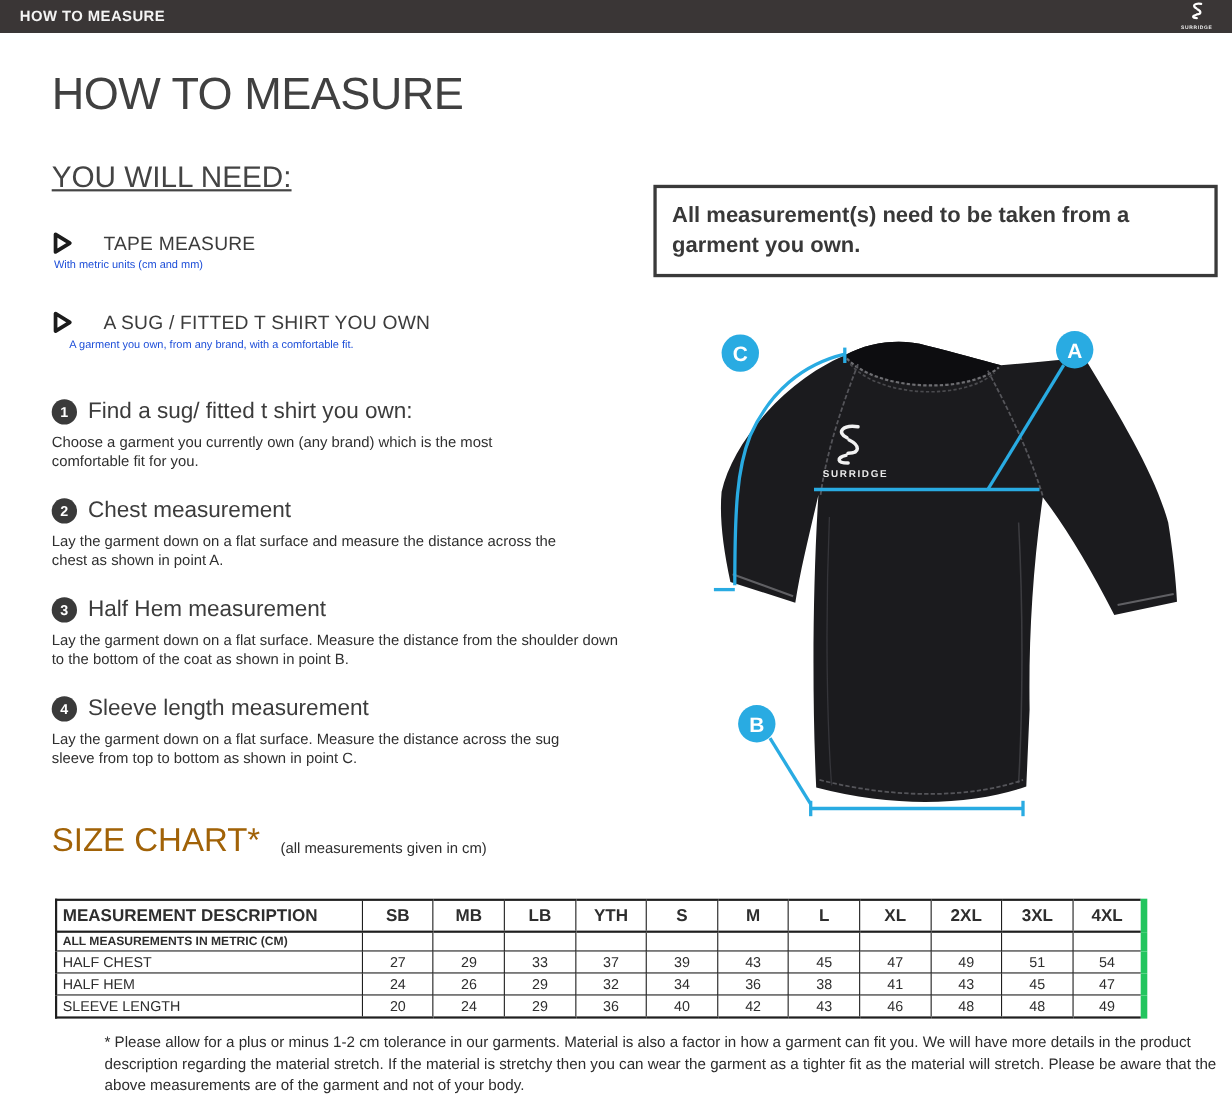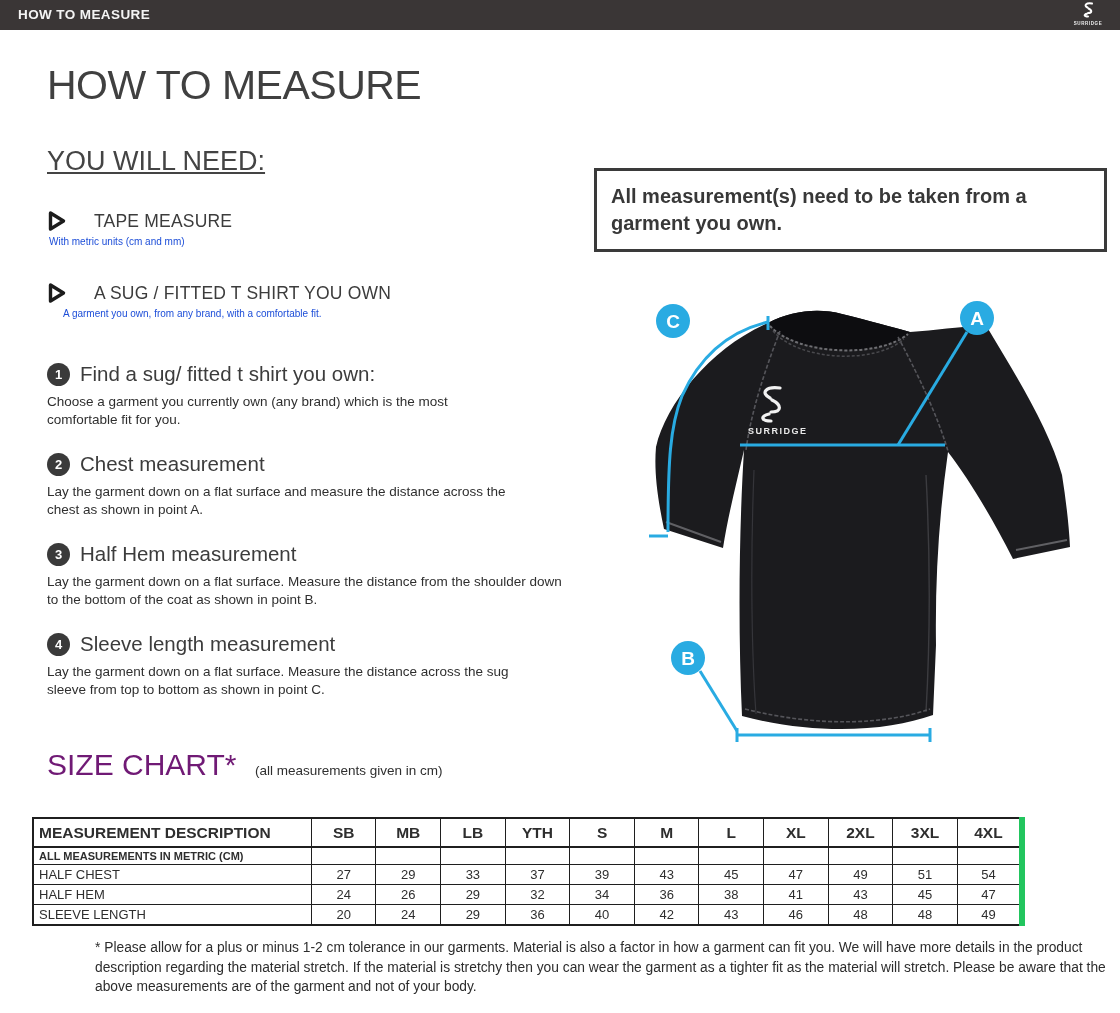--- a/index.html
+++ b/index.html
@@ -24,24 +24,24 @@
   .step{position:absolute;left:47px;width:560px;}
   .step-head{display:flex;align-items:center;gap:10px;}
   .step-num{width:23px;height:23px;border-radius:50%;background:#3a3a3a;color:#fff;font-size:13px;font-weight:bold;
             display:flex;align-items:center;justify-content:center;flex:0 0 auto;}
   .step-title{font-size:20.5px;color:#3c3c3c;}
   .step-desc{font-size:13.5px;line-height:17.5px;color:#2f2f2f;margin-top:7px;}
 
   .callout{position:absolute;left:594px;top:152px;width:479px;border:3px solid #3a3a3a;padding:12px 14px;margin-top:16px;}
   .callout-text{font-size:20px;line-height:27px;font-weight:bold;color:#383838;}
 
-  .sizechart-head{position:absolute;left:47px;top:748px;font-size:30px;color:#701a75;}
+  .sizechart-head{position:absolute;left:47px;top:748px;font-size:30px;color:#a16207;}
   .sizechart-note{position:absolute;left:255px;top:763px;font-size:13.5px;color:#2f2f2f;}
 
-  table.sizes{position:absolute;left:32px;top:817px;border-collapse:collapse;table-layout:fixed;width:993px;background:#fff;}
+  table.sizes{position:absolute;left:50px;top:817px;border-collapse:collapse;table-layout:fixed;width:993px;background:#fff;}
   table.sizes th,table.sizes td{border:1px solid #1f1f1f;color:#2e2e2e;}
   table.sizes col.desc{width:237px;}
   table.sizes col.sz{width:55px;}
   table.sizes thead th{font-size:15.5px;font-weight:bold;height:25px;border-bottom:2px solid #1f1f1f;border-top:2px solid #1f1f1f;}
   table.sizes thead th:first-child{text-align:left;padding-left:5px;border-left:2px solid #1f1f1f;}
   table.sizes td{font-size:13px;text-align:center;height:17px;}
   table.sizes td.rowlabel{text-align:left;padding-left:5px;border-left:2px solid #1f1f1f;}
   table.sizes tr.metric td{font-size:11px;font-weight:bold;height:14px;}
   table.sizes td:last-child,table.sizes th:last-child{border-right:6px solid #22c55e;}
   table.sizes tr:last-child td{border-bottom:2px solid #1f1f1f;}

